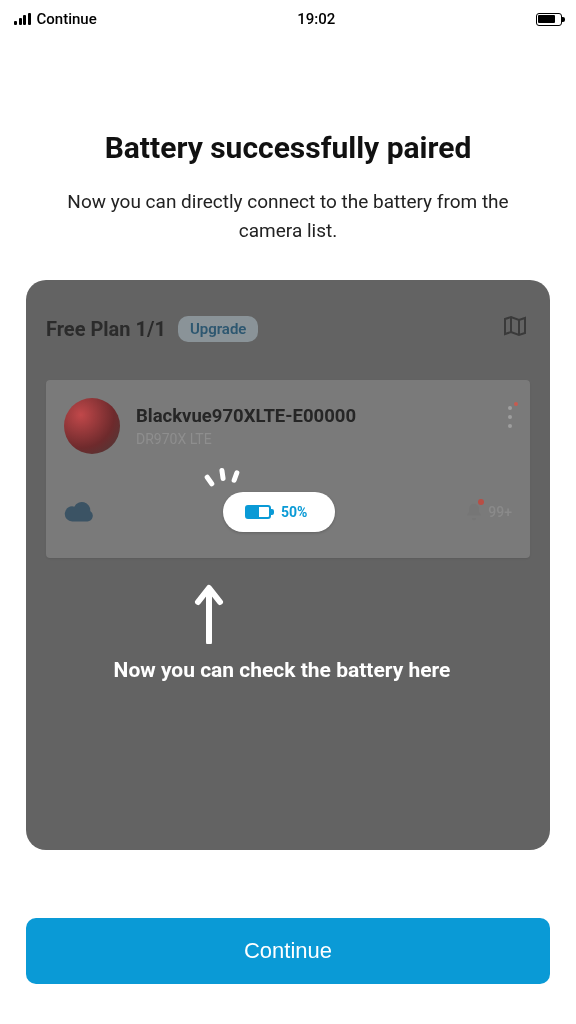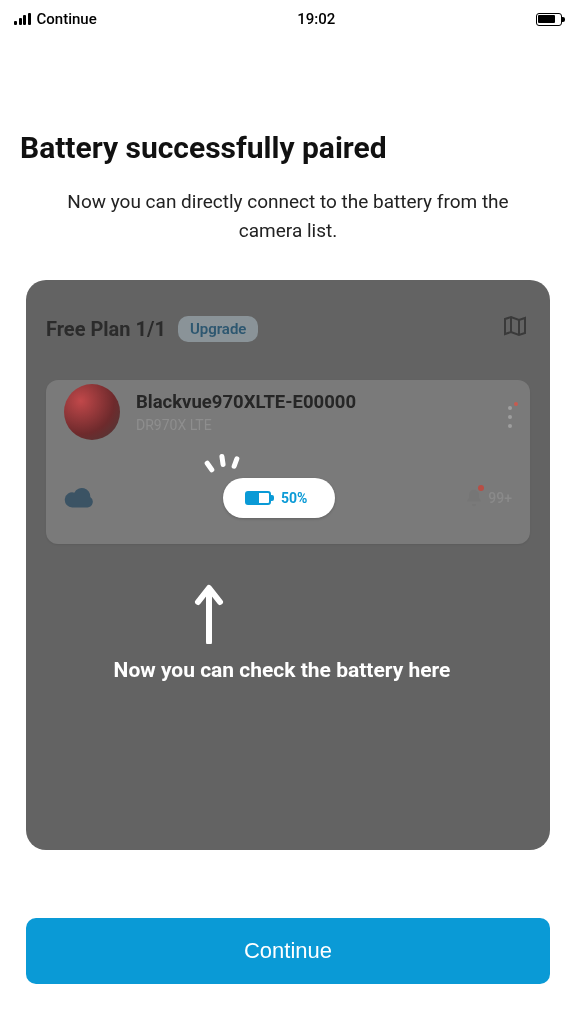--- a/index.html
+++ b/index.html
@@ -44,21 +44,21 @@
       position: relative; display: flex; align-items: center; padding: 1.5px;
     }
     .battery-ind::after {
       content: ""; position: absolute; right: -4px; top: 3px;
       width: 2.5px; height: 5px; background: #000; border-radius: 0 2px 2px 0;
     }
     .battery-fill { background: #000; height: 100%; width: 80%; border-radius: 1px; }
 
     
     .page-title {
-      text-align: left;
+      text-align: center;
       font-size: 30px;
       font-weight: 700;
       margin-top: 96px;
       color: #111;
       padding: 0 20px;
     }
     .page-subtitle {
       text-align: center;
       font-size: 19px;
       color: #222;
@@ -90,23 +90,23 @@
       padding: 4px 12px;
       border-radius: 10px;
     }
     .map-icon {
       position: absolute; right: 22px; top: 34px;
       width: 26px; height: 24px;
     }
 
     .device-card {
       background: #7a7a7a;
-      border-radius: 12px;
+      border-radius: 4px;
       margin-top: 38px;
-      padding: 4px 18px 26px;
+      padding: 18px 18px 26px;
       position: relative;
       box-shadow: 0 1px 2px rgba(0,0,0,0.08);
     }
     .device-row { display: flex; align-items: center; gap: 16px; }
     .device-thumb {
       width: 56px; height: 56px; border-radius: 50%;
       background: radial-gradient(circle at 30% 30%, #c1484a 0%, #6e2a2c 60%, #463d3b 100%);
       flex-shrink: 0;
     }
     .device-name { font-size: 18.5px; font-weight: 700; color: #262626; }

